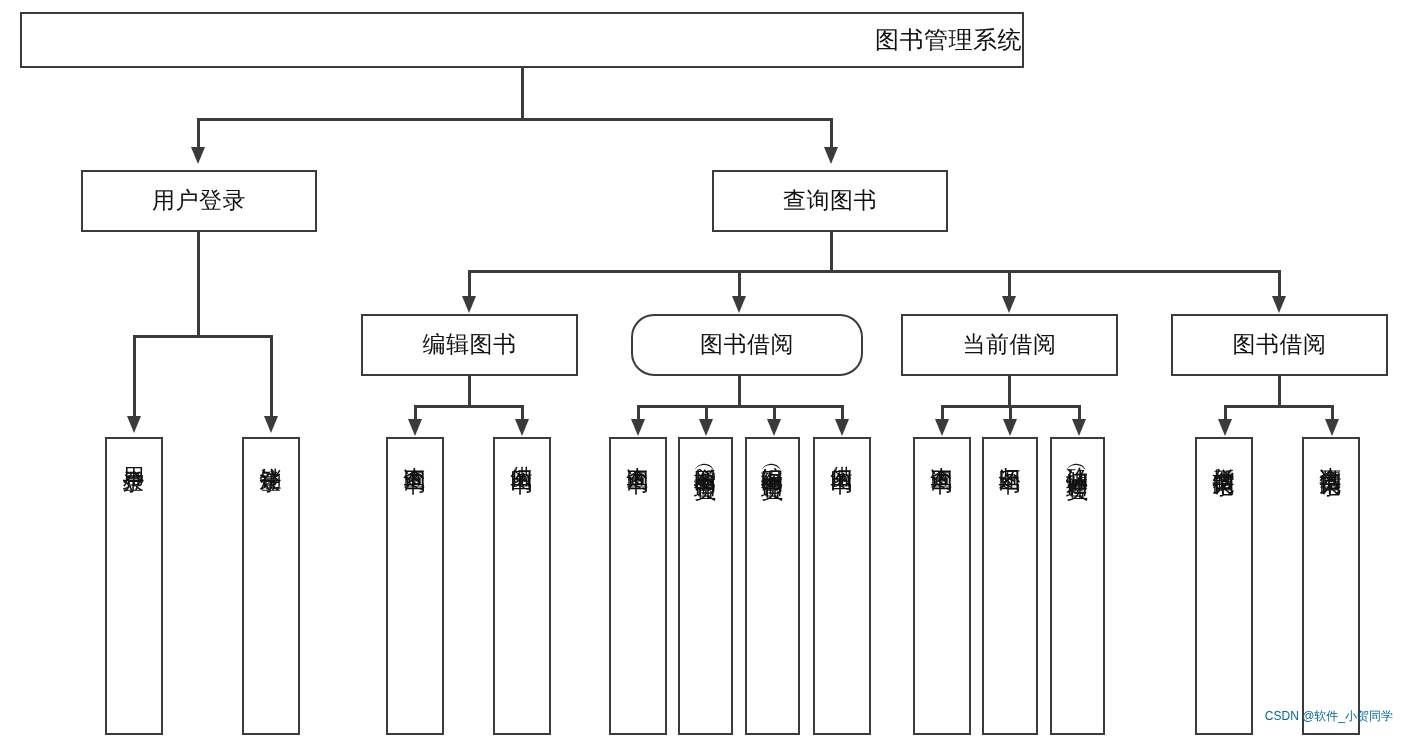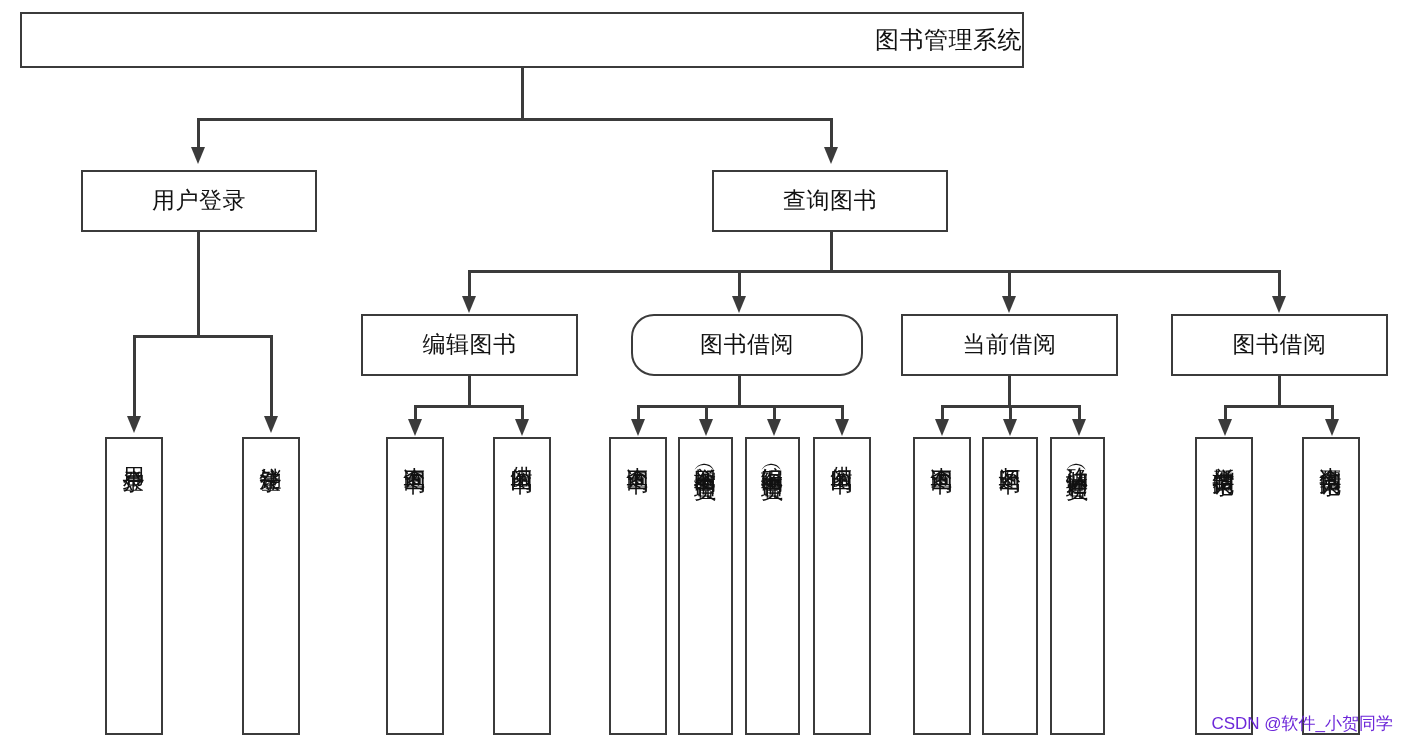--- a/index.html
+++ b/index.html
@@ -68,23 +68,23 @@
     width: 0;
     height: 0;
     border-left: 7.5px solid transparent;
     border-right: 7.5px solid transparent;
     border-top: 17px solid #3b3b3b;
   }
   
   #watermark {
     position: absolute;
     right: 12px;
-    bottom: 12px;
-    font-size: 17px;
-    color: #6d28d9;
+    bottom: 22px;
+    font-size: 12px;
+    color: #0369a1;
     white-space: nowrap;
     font-family: "Liberation Sans", "DejaVu Sans", sans-serif;
   }
 </style>
 </head>
 <body>
 
 <div id="canvas">
 
   <div class="node root" style="left:20px; top:12px; width:1004px; height:56px;justify-content:flex-end;">

